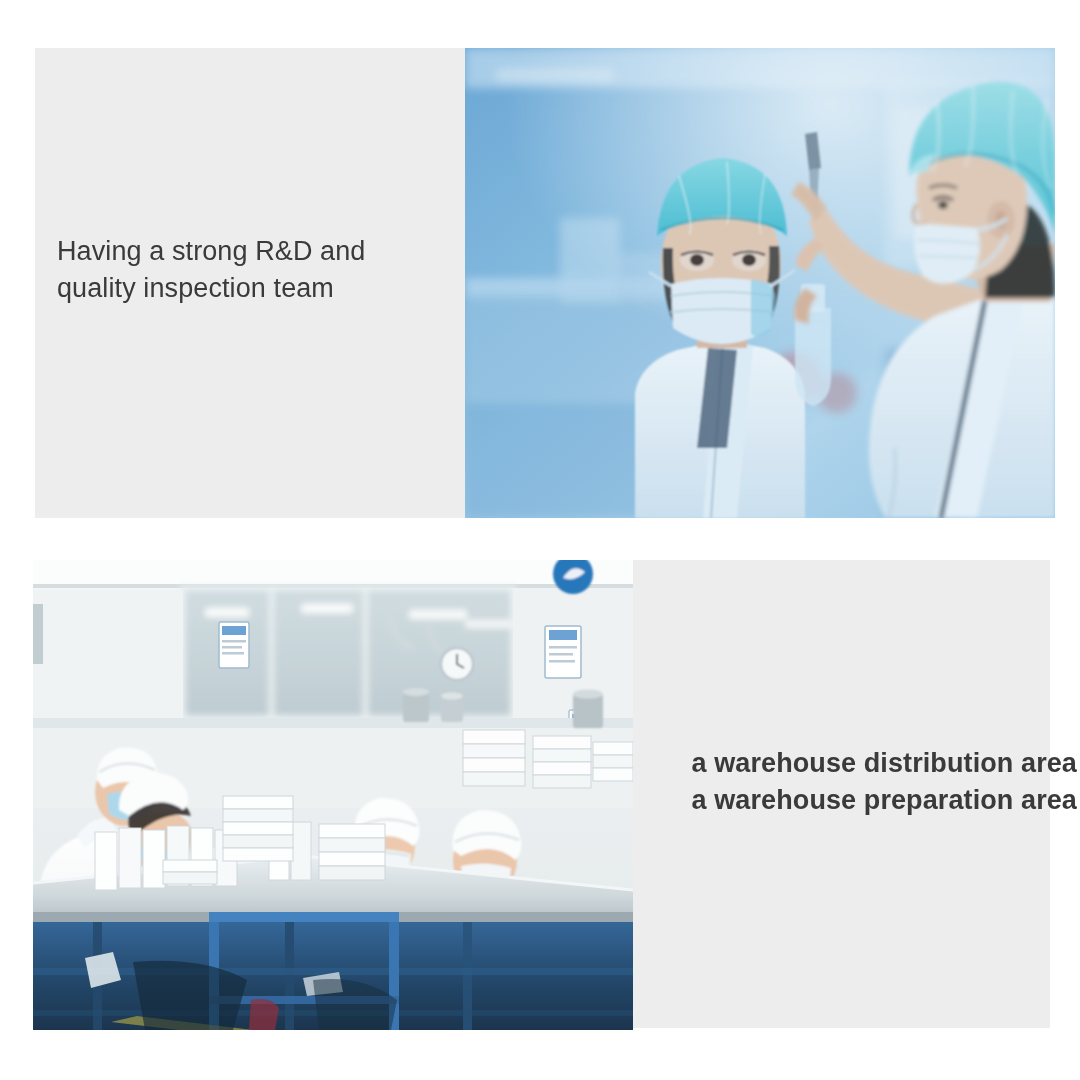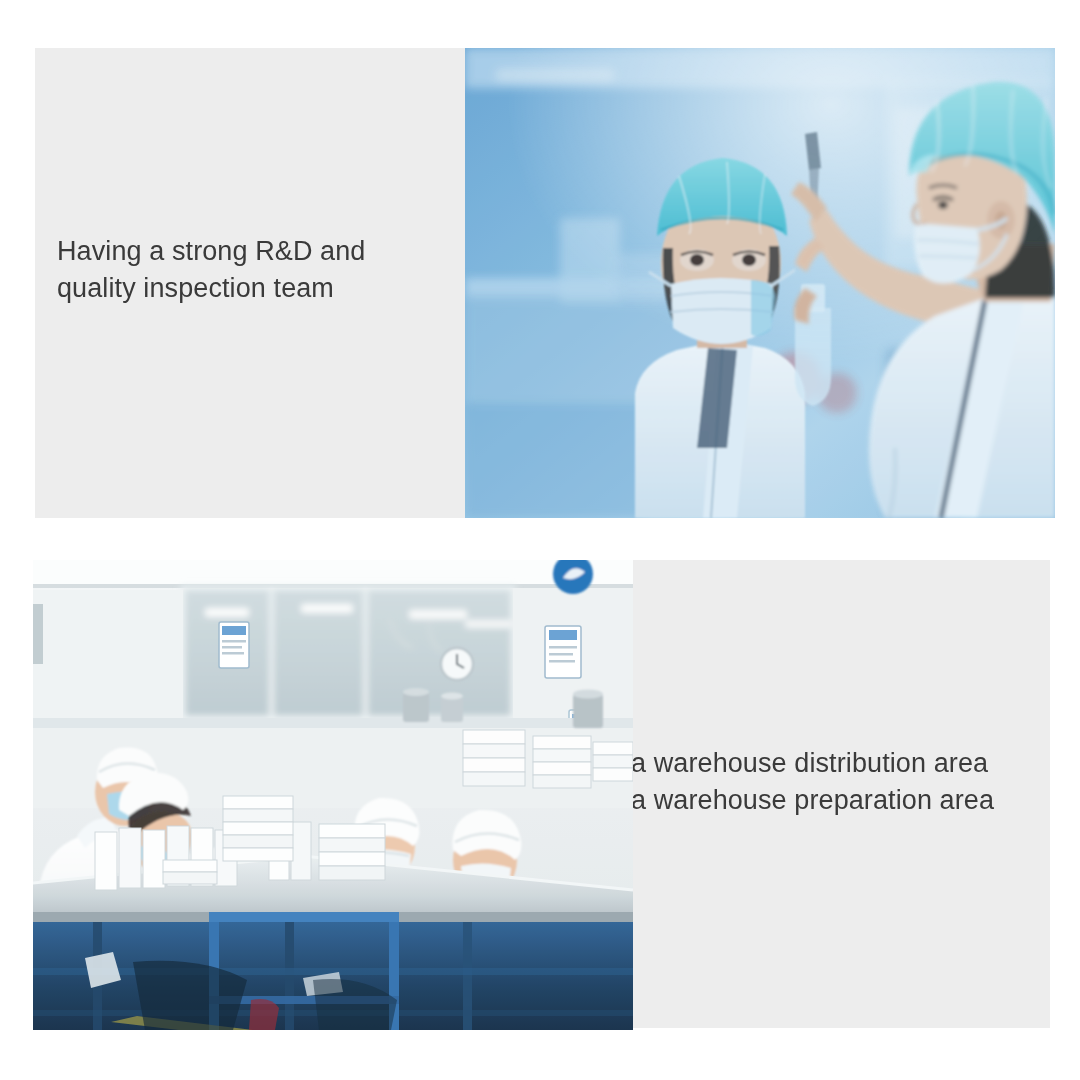--- a/index.html
+++ b/index.html
@@ -71,29 +71,30 @@
   .panel-gray-bottom {
     position: absolute;
     left: 557px;
     top: 0;
     width: 460px;
     height: 468px;
     background: #ededed;
   }
   .caption-bottom {
     position: absolute;
-    left: 598px;
+    left: 624px;
     top: 185px;
     width: 420px;
     color: #3a3a3a;
     font-size: 27px;
     line-height: 1.38;
-    font-weight: 400;
+    font-weight: 700;
     letter-spacing: 0.1px;
     white-space: pre-line;
+    text-align: right;
   }
   .photo-bottom {
     position: absolute;
     left: 0;
     top: 0;
     width: 600px;
     height: 470px;
     overflow: hidden;
     background: #e6e9ea;
   }

